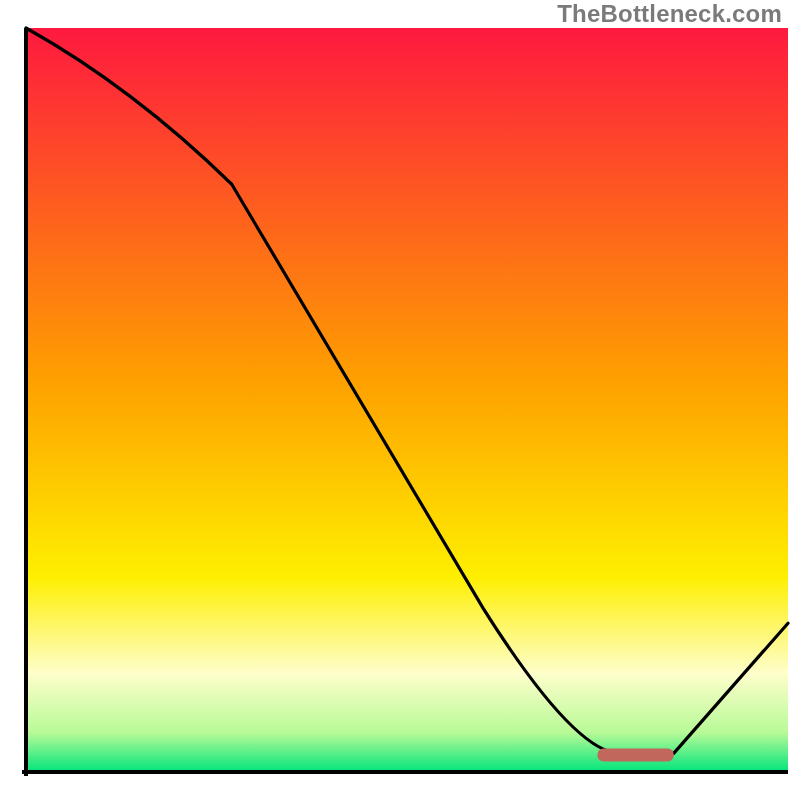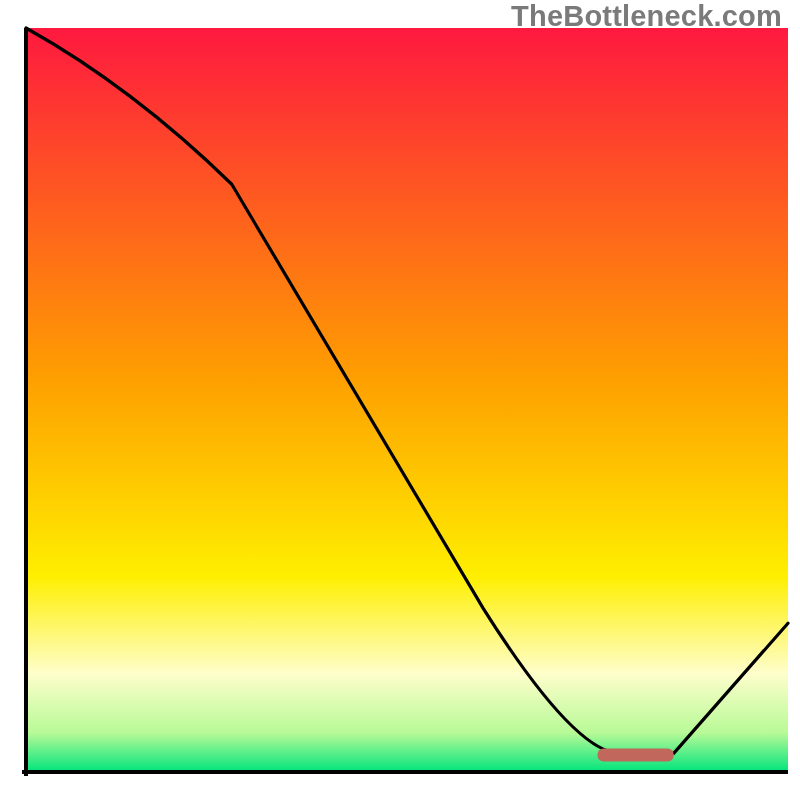--- a/index.html
+++ b/index.html
@@ -13,21 +13,21 @@
   .container {
     position: relative;
     width: 800px;
     height: 800px;
   }
   .watermark {
     position: absolute;
     top: 0px;
     right: 18px;
     font-family: Arial, Helvetica, sans-serif;
-    font-size: 29px;
+    font-size: 24px;
     font-weight: bold;
     color: #7a7a7a;
     letter-spacing: 0.2px;
     z-index: 10;
   }
   svg.plot {
     position: absolute;
     left: 0;
     top: 0;
     width: 800px;

